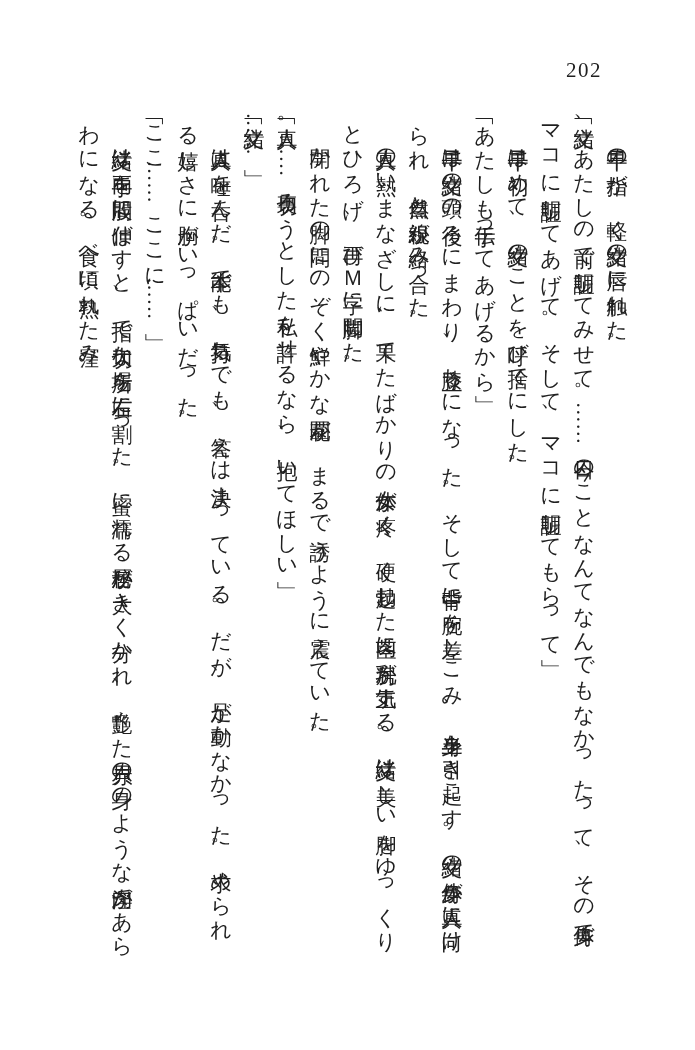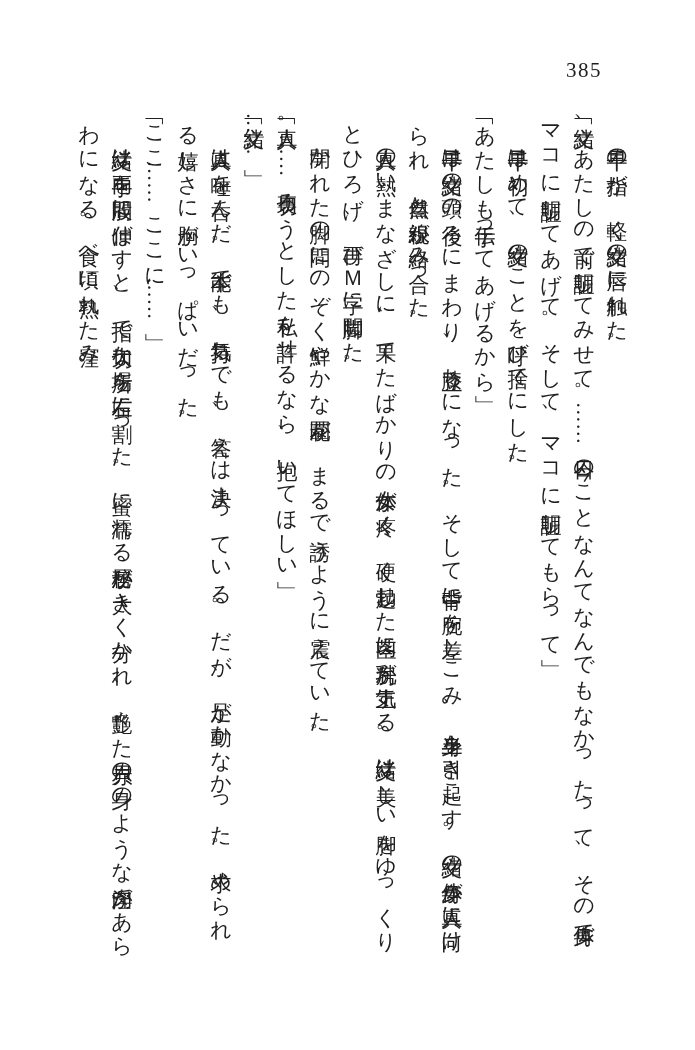--- a/index.html
+++ b/index.html
@@ -47,21 +47,21 @@
     padding: 0;
   }
   .text-body p.para.indent {
     text-indent: 21.5px;
   }
 </style>
 </head>
 <body>
 
 <div class="page">
-  <div class="page-number">385</div>
+  <div class="page-number">202</div>
   <div class="text-body">
       <p class="para indent">千早の指が、軽く文緒の唇に触れた。</p>
       <p class="para">「文緒、あたしの前で証明してみせて。……今日のことなんてなんでもなかったって、その身体でマコに証明してあげて。そして、マコに証明してもらって」</p>
       <p class="para indent">千早は初めて、文緒のことを呼び捨てにした。</p>
       <p class="para">「あたしも手伝ってあげるから」</p>
       <p class="para indent">千早は文緒の頭の後ろにまわり、膝立ちになった。そして背中に腕を差しこみ、上半身を引き起こす。文緒の身体が真人に向けられ、自然と視線が絡み合った。</p>
       <p class="para indent">真人の熱いまなざしに、果てたばかりの女体が疼く。硬く勃起した肉茎に乳房が上気する。文緒は美しい脚をゆっくりとひろげ、再びＭ字に開脚した。</p>
       <p class="para indent">開かれた脚の間にのぞく鮮やかな花園が、まるで誘うように震えていた。</p>
       <p class="para">「真人。……裏切ろうとした私を許せるなら、抱いてほしい」</p>
       <p class="para">「文緒……」</p>

